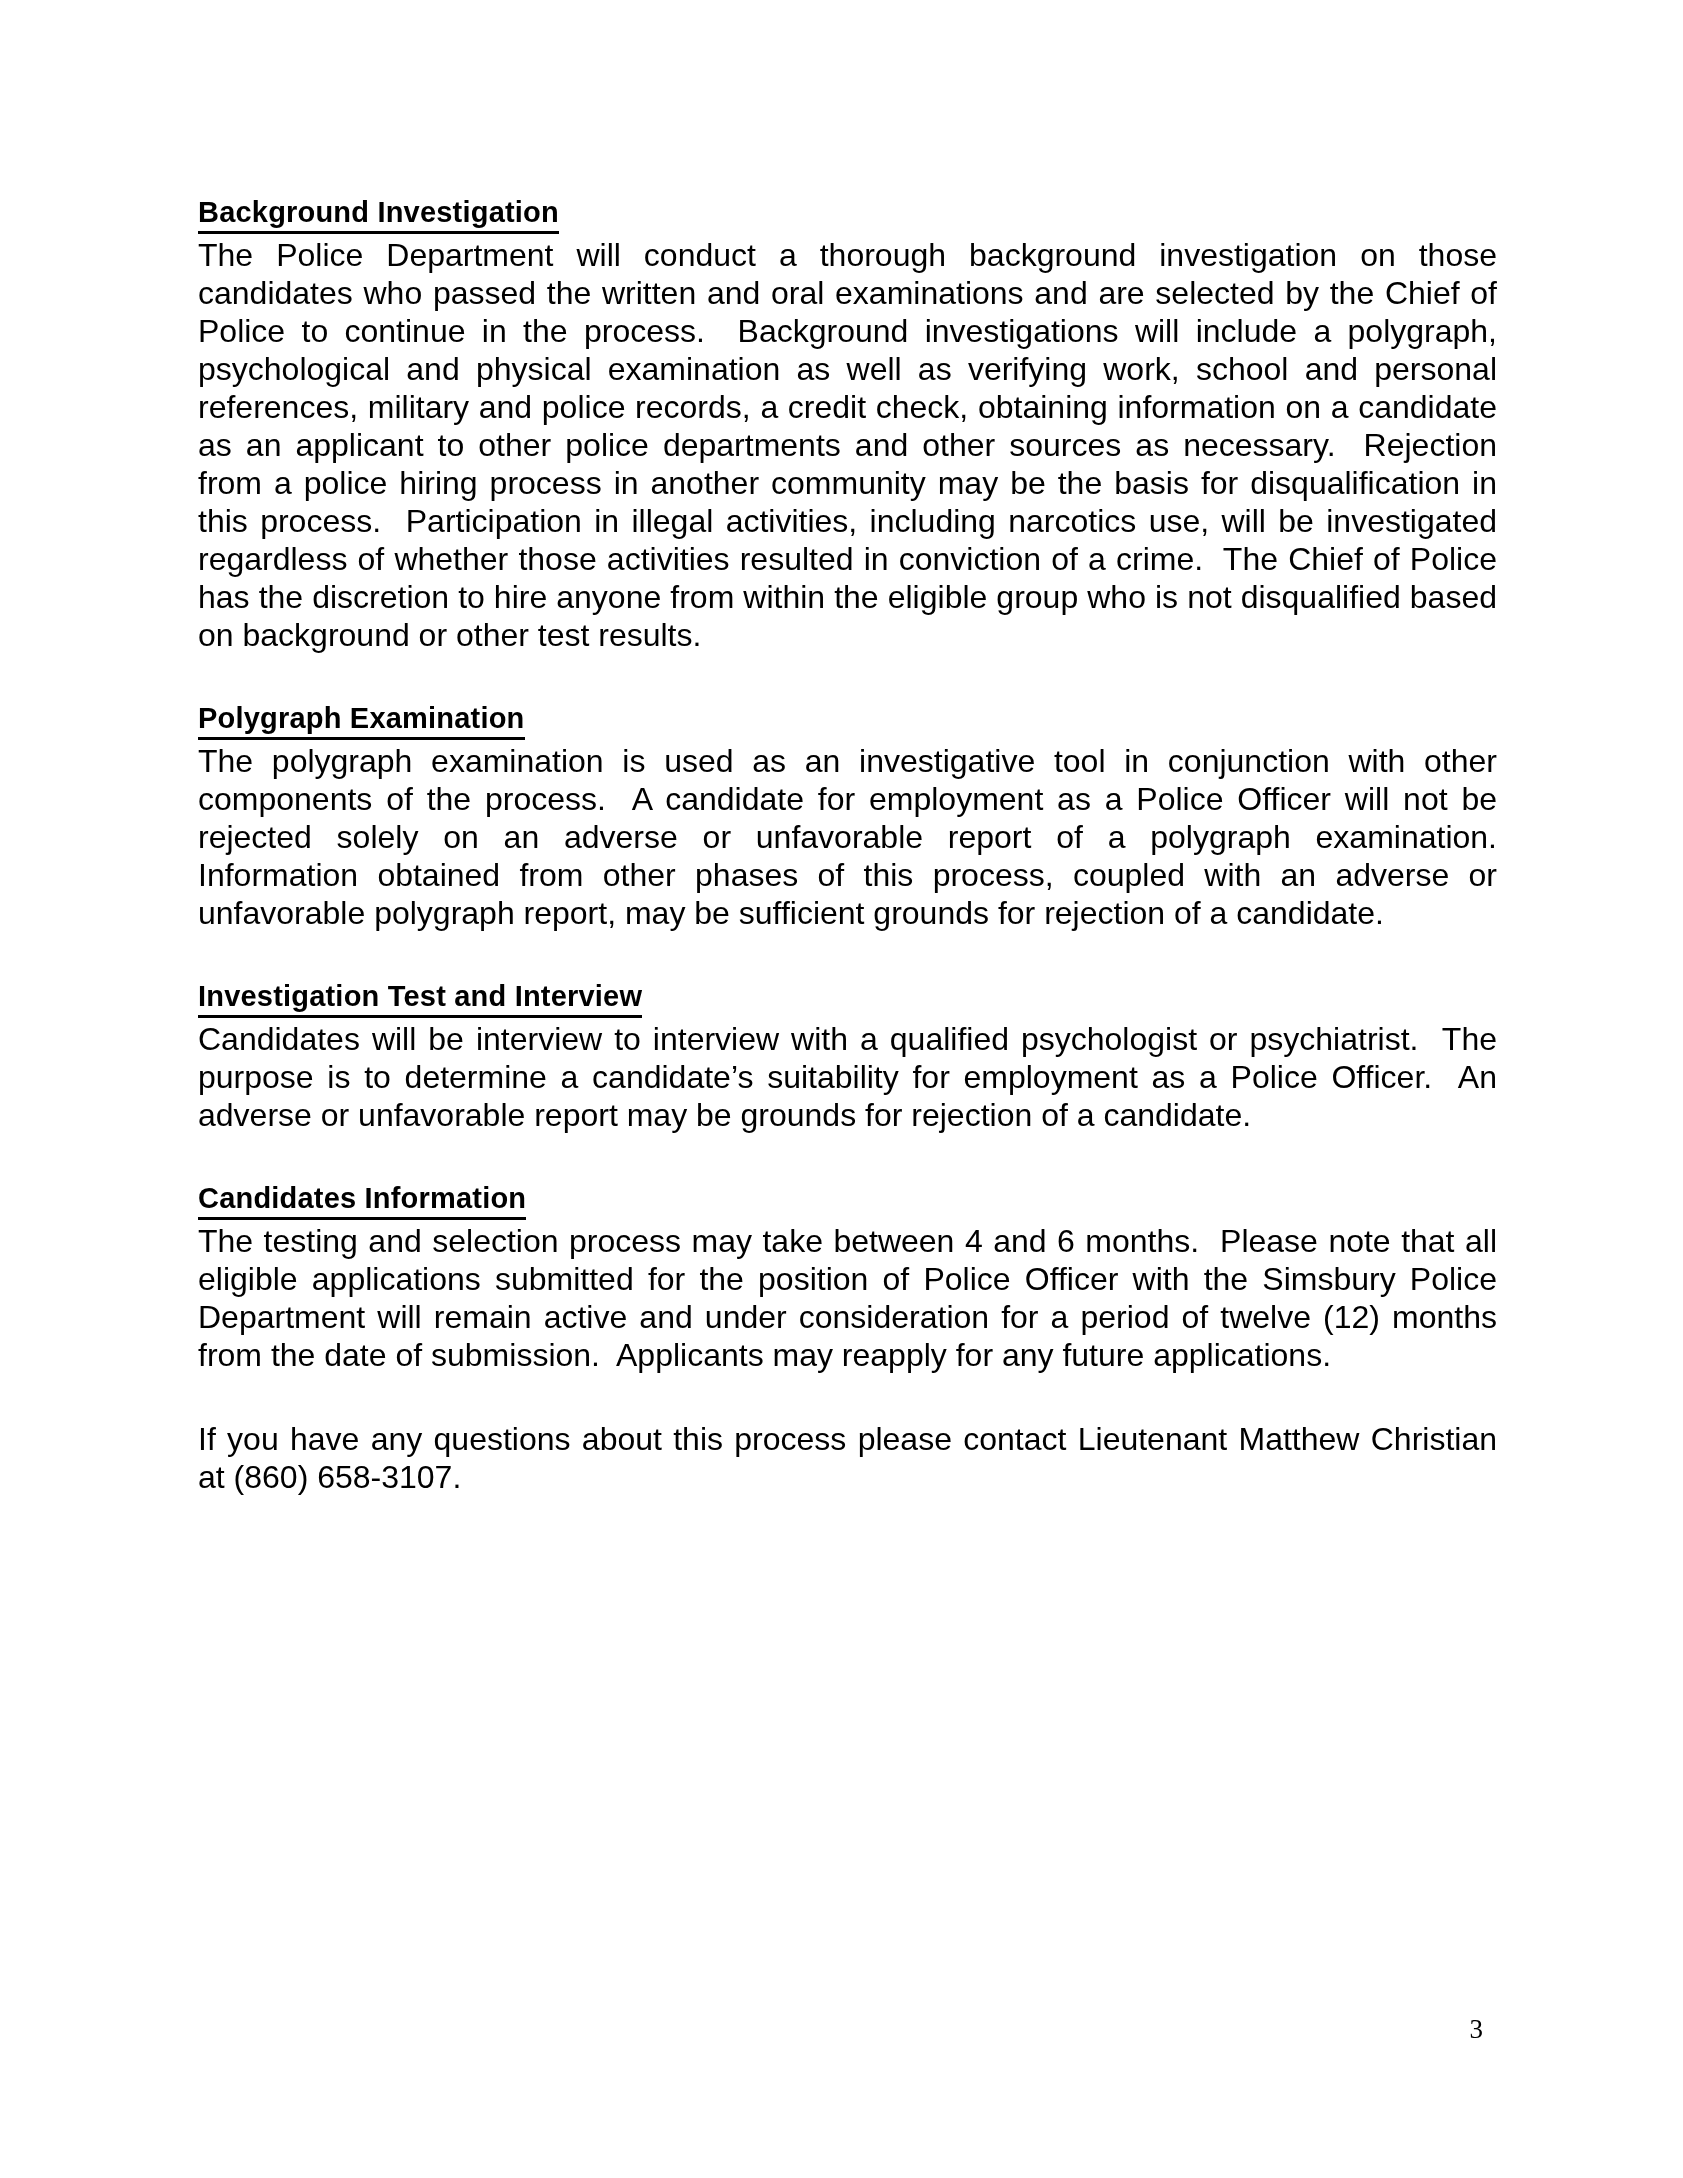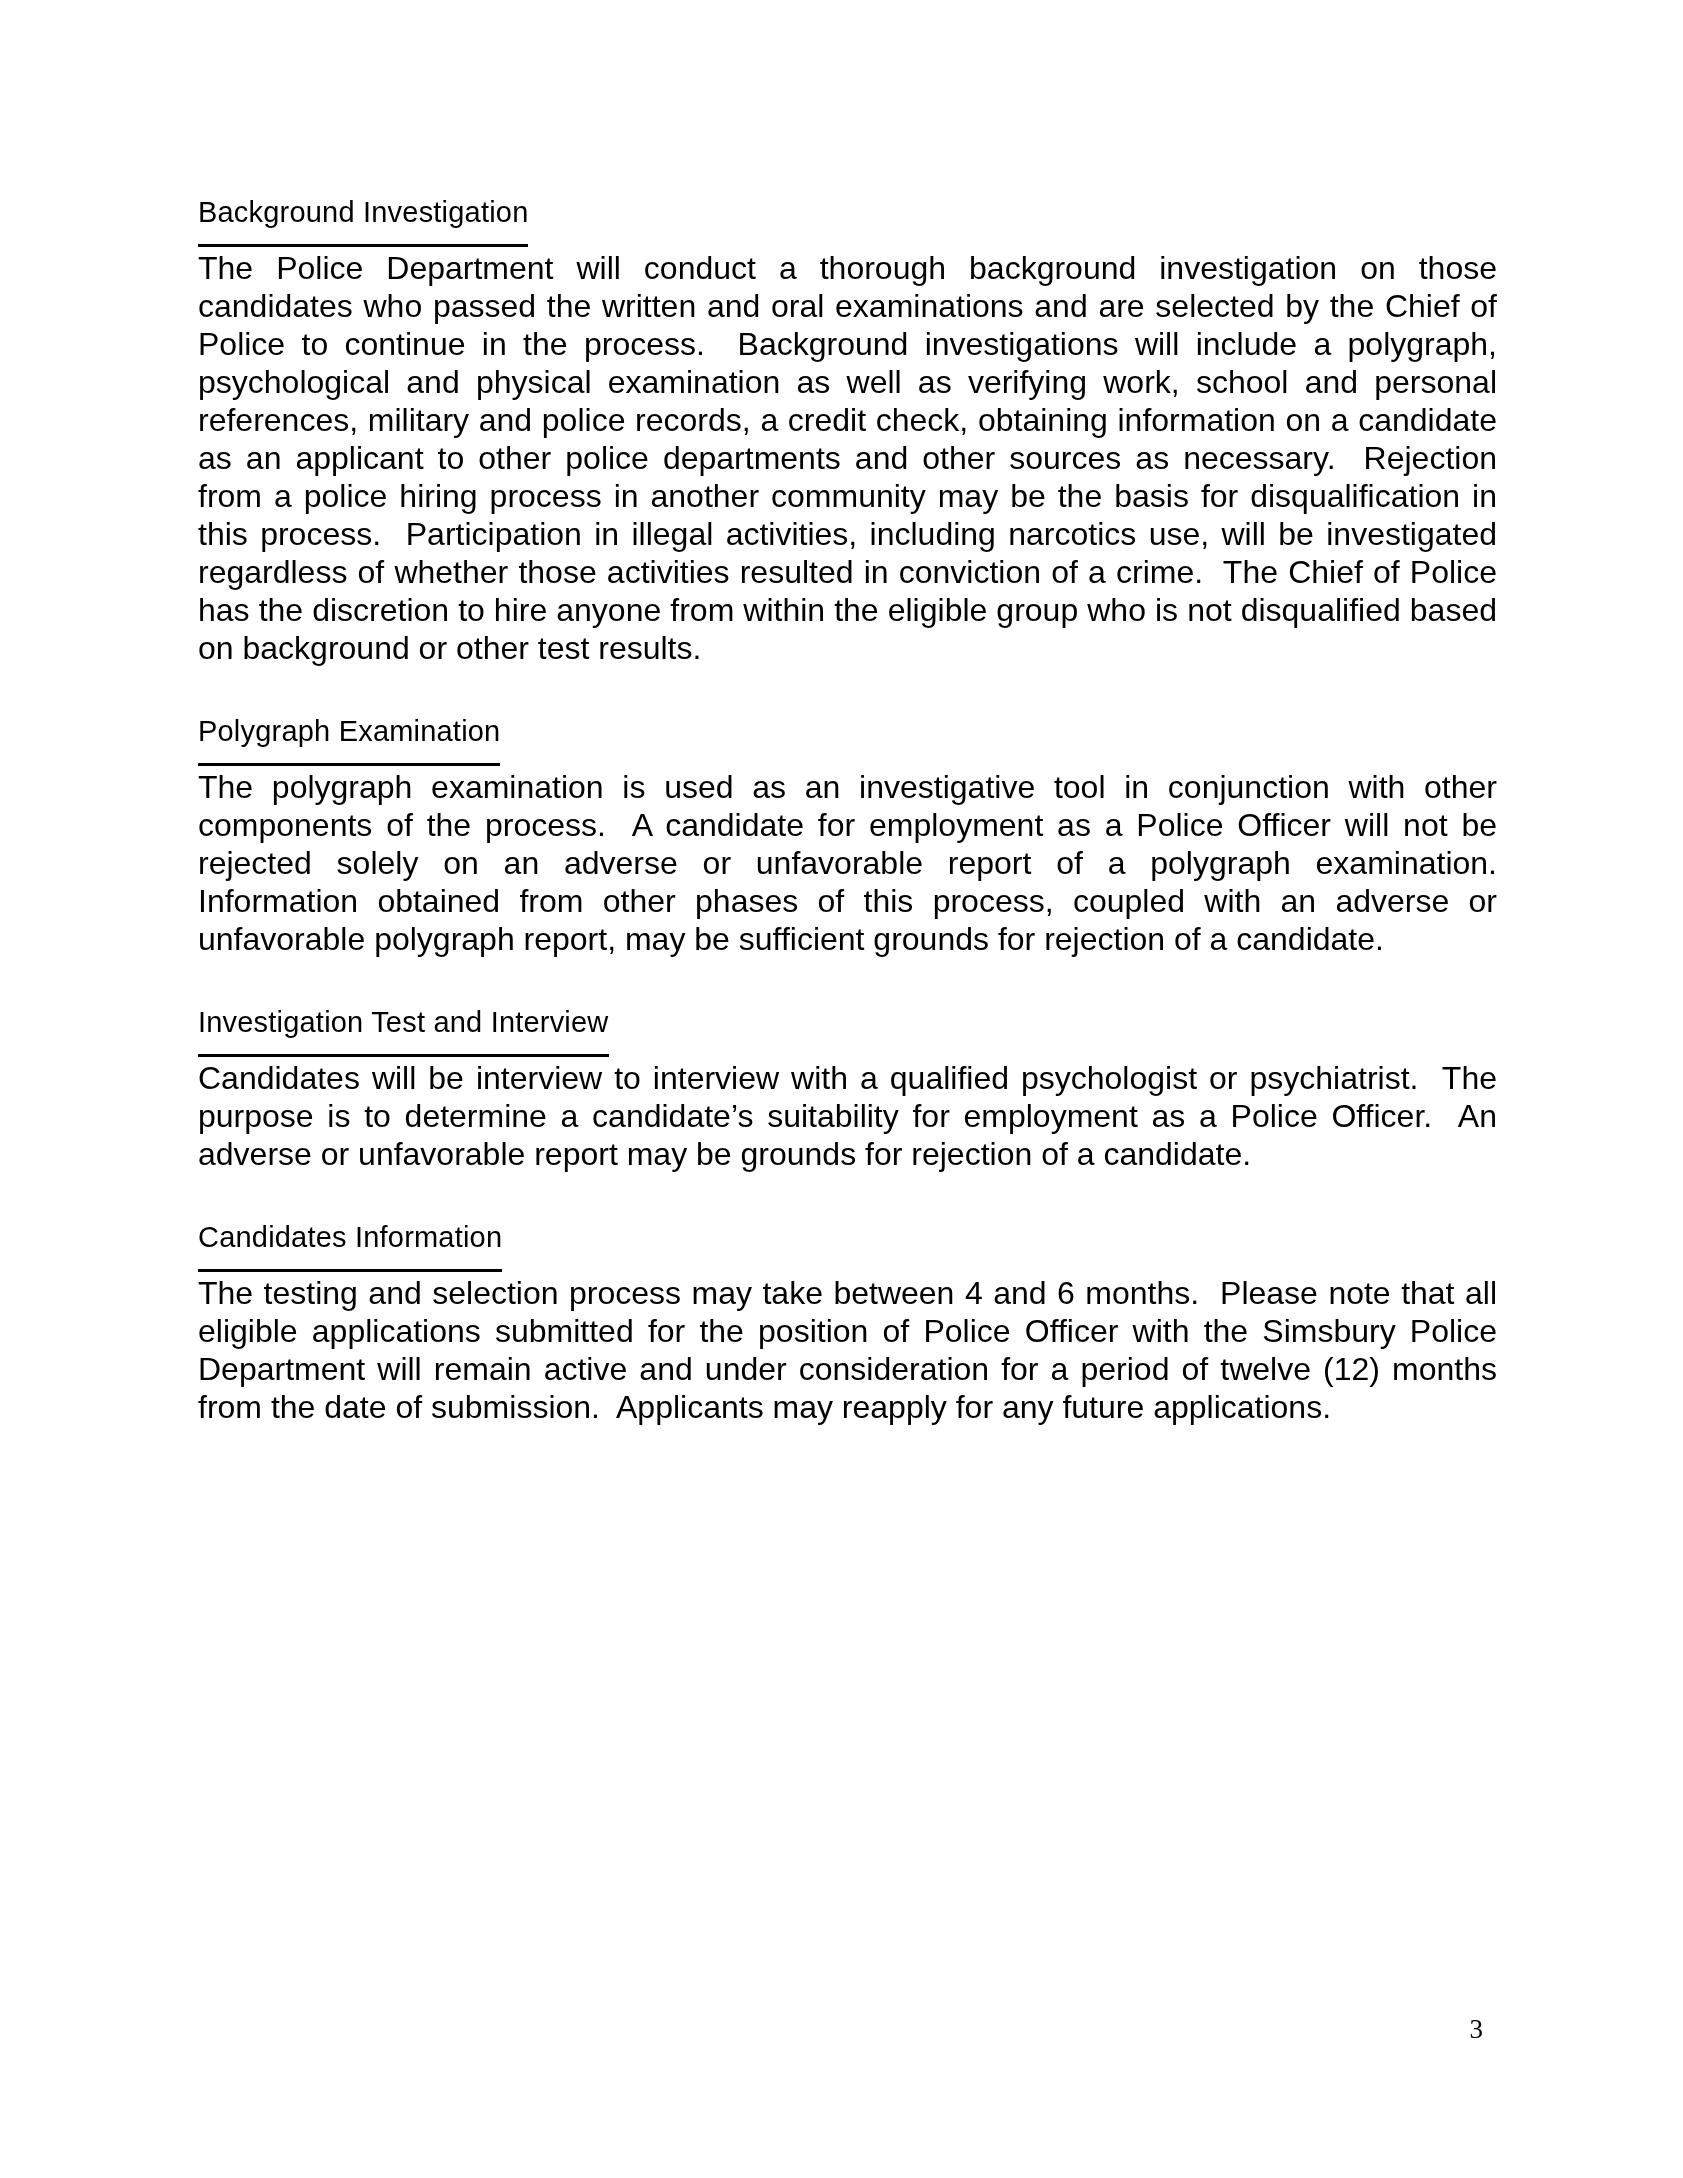--- a/index.html
+++ b/index.html
@@ -22,24 +22,24 @@
     top: 194px;
     width: 1299px;
   }
   .doc-section {
     margin: 0 0 46px 0;
   }
   .heading {
     display: inline-block;
     margin: 0;
     font-size: 29px;
-    font-weight: normal;
+    font-weight: bold;
     line-height: 36px;
     border-bottom: 3px solid #000000;
-    padding-bottom: 14px;
+    padding-bottom: 1px;
     letter-spacing: 0.2px;
   }
   .body-text {
     margin: 2px 0 0 0;
     font-size: 32px;
     line-height: 38px;
     text-align: justify;
     white-space: pre-wrap;
     hyphens: none;
   }
@@ -75,17 +75,18 @@
       <h2 class="heading">Investigation Test and Interview</h2>
       <p class="body-text">Candidates will be interview to interview with a qualified psychologist or psychiatrist.  The purpose is to determine a candidate’s suitability for employment as a Police Officer.  An adverse or unfavorable report may be grounds for rejection of a candidate.</p>
     </section>
 
 
     <section class="doc-section">
       <h2 class="heading">Candidates Information</h2>
       <p class="body-text">The testing and selection process may take between 4 and 6 months.  Please note that all eligible applications submitted for the position of Police Officer with the Simsbury Police Department will remain active and under consideration for a period of twelve (12) months from the date of submission.  Applicants may reapply for any future applications.</p>
     </section>
 
+    <p class="body-text closing-para">If you have any questions about this process please contact Lieutenant Matthew Christian at (860) 658-3107.</p>
   </div>
 
   <div class="page-number">3</div>
 </div>
 
 
 </body></html>

